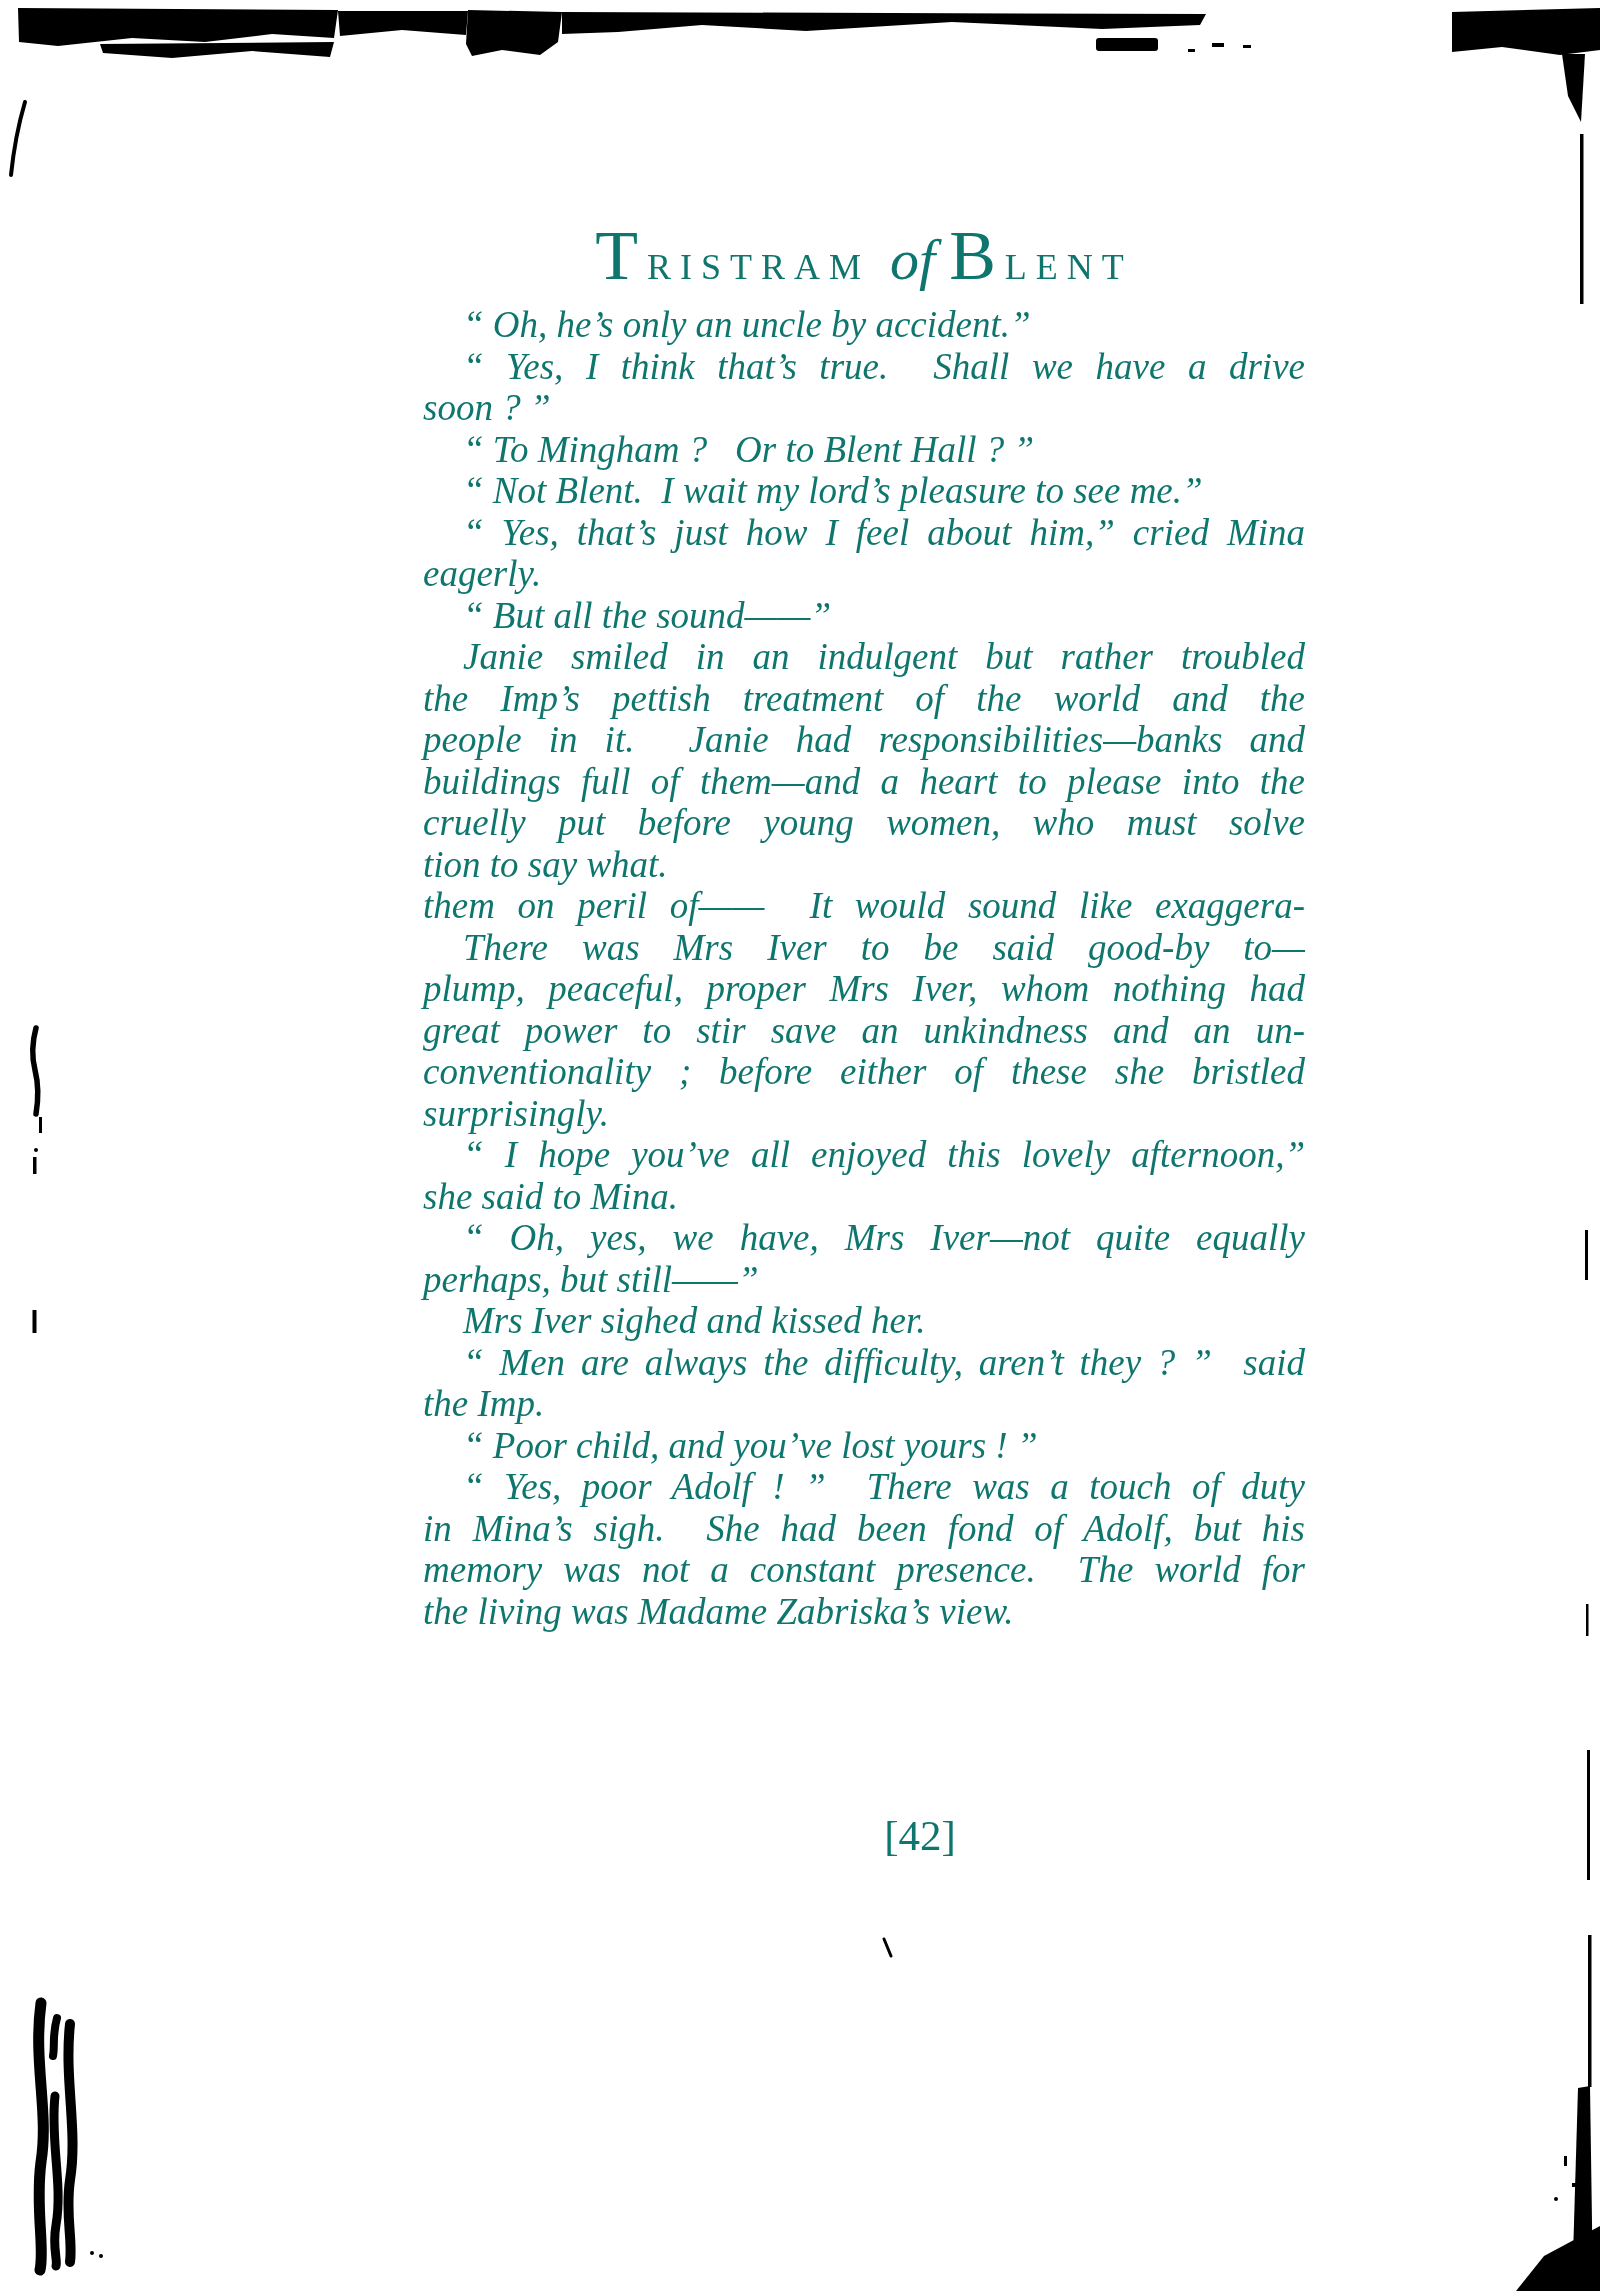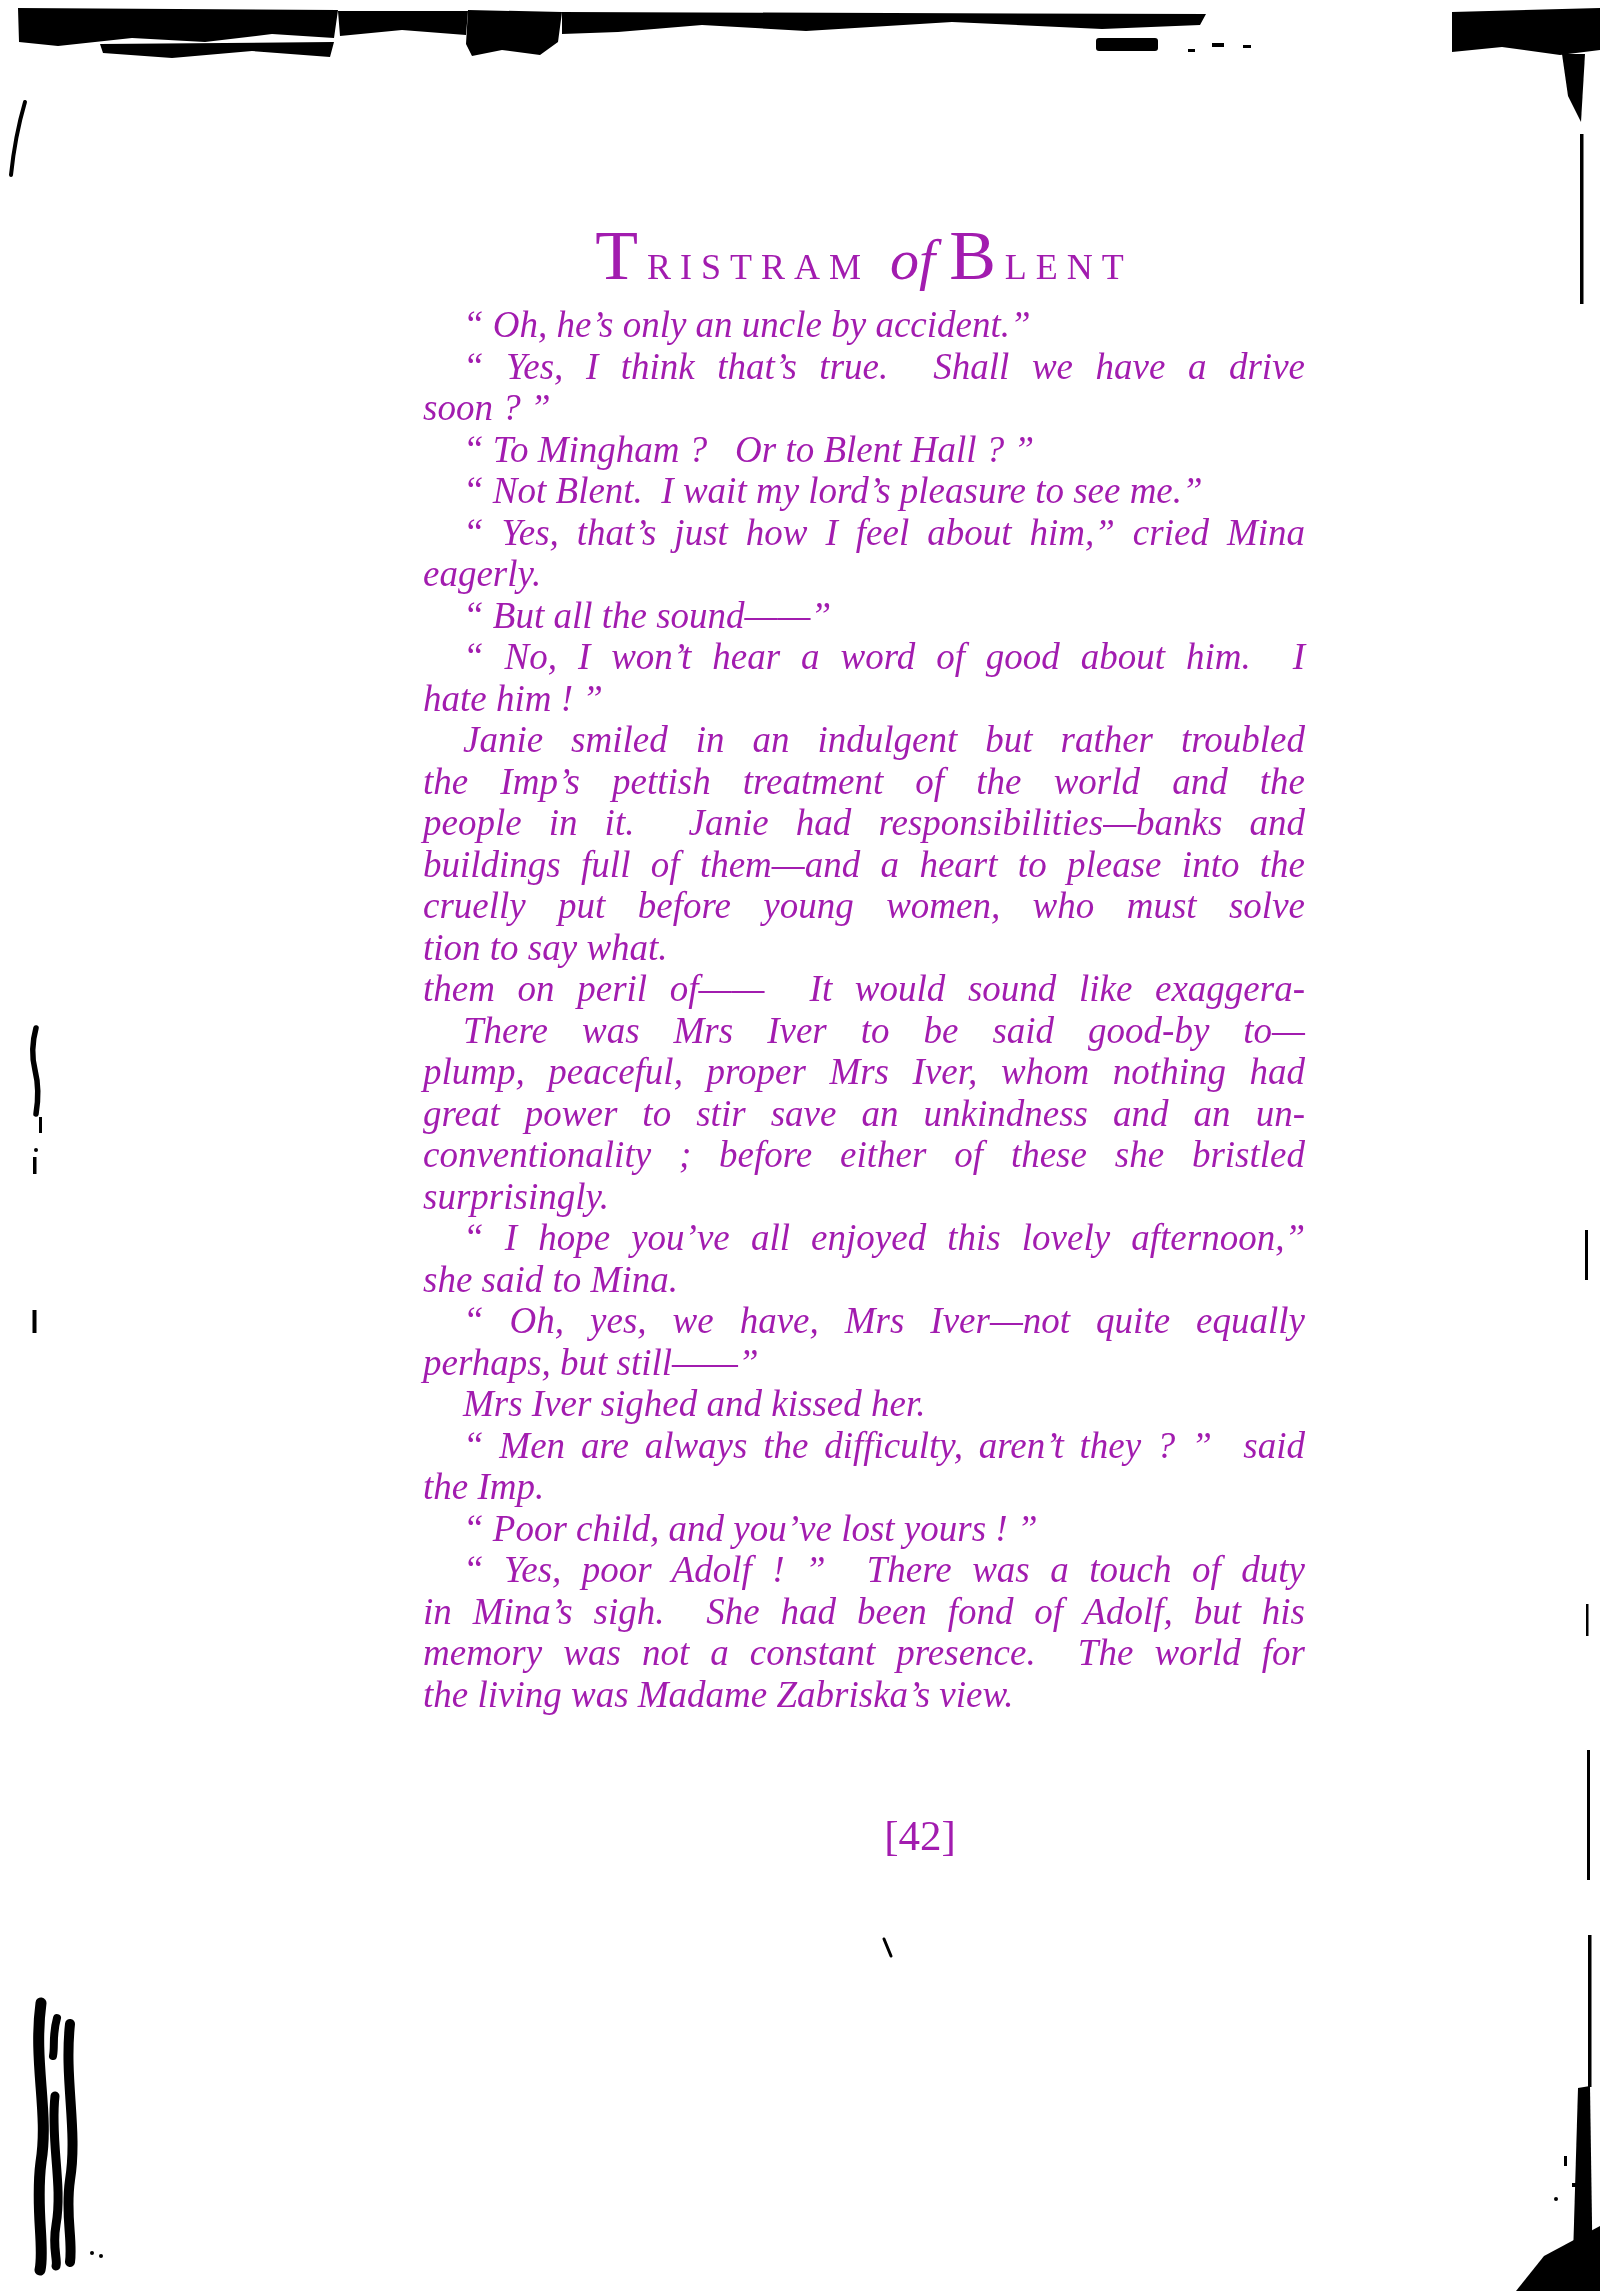--- a/index.html
+++ b/index.html
@@ -2,21 +2,21 @@
 <html><head>
 <meta charset="utf-8">
 <style>
   html,body{margin:0;padding:0;background:#e8e8e8;}
   .page{
     position:relative;
     width:1600px;height:2291px;
     background:#ffffff;
     overflow:hidden;
     font-family:"Liberation Serif", serif;
-    color:#a21caf;
+    color:#0f766e;
   }
   .artifacts{position:absolute;top:0;left:0;pointer-events:none;}
   .title{
     position:absolute;top:216px;left:423px;width:882px;
     margin:0;text-align:center;font-weight:normal;
     white-space:nowrap;
   }
   .t-big{font-size:70px;letter-spacing:9px;}
   .t-small{font-size:36px;letter-spacing:9px;}
   .t-of{font-size:58px;font-style:italic;margin:0 14px 0 20px;letter-spacing:0;}
@@ -104,24 +104,20 @@
         <div class="line indent">“ Not Blent.  I wait my lord’s pleasure to see me.”</div>
       </div>
       <div class="para">
         <div class="line indent j">“ Yes, that’s just how I feel about him,” cried Mina</div>
         <div class="line">eagerly.</div>
       </div>
       <div class="para">
         <div class="line indent">“ But all the sound——”</div>
       </div>
       <div class="para">
-        <div class="line indent j">“ No, I won’t hear a word of good about him.  I</div>
-        <div class="line">hate him ! ”</div>
-      </div>
-      <div class="para">
         <div class="line indent j">Janie smiled in an indulgent but rather troubled</div>
         <div class="line j">the Imp’s pettish treatment of the world and the</div>
         <div class="line j">people in it.  Janie had responsibilities—banks and</div>
         <div class="line j">buildings full of them—and a heart to please into the</div>
         <div class="line j">cruelly put before young women, who must solve</div>
         <div class="line">tion to say what.</div>
         <div class="line j">them on peril of——  It would sound like exaggera-</div>
       </div>
       <div class="para">
         <div class="line indent j">There was Mrs Iver to be said good-by to—</div>

